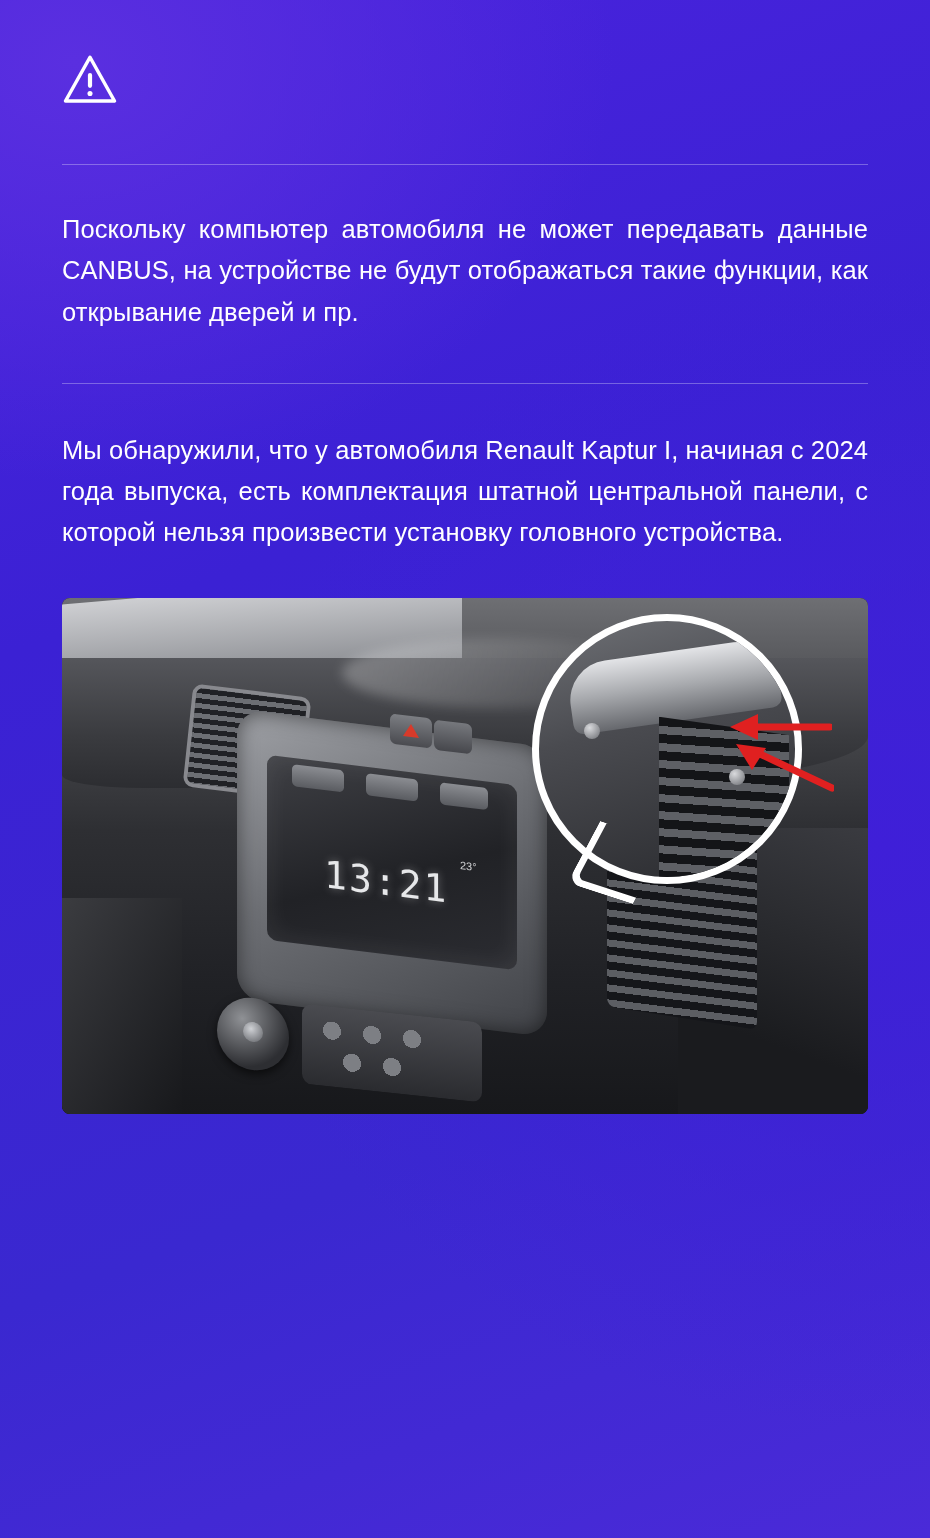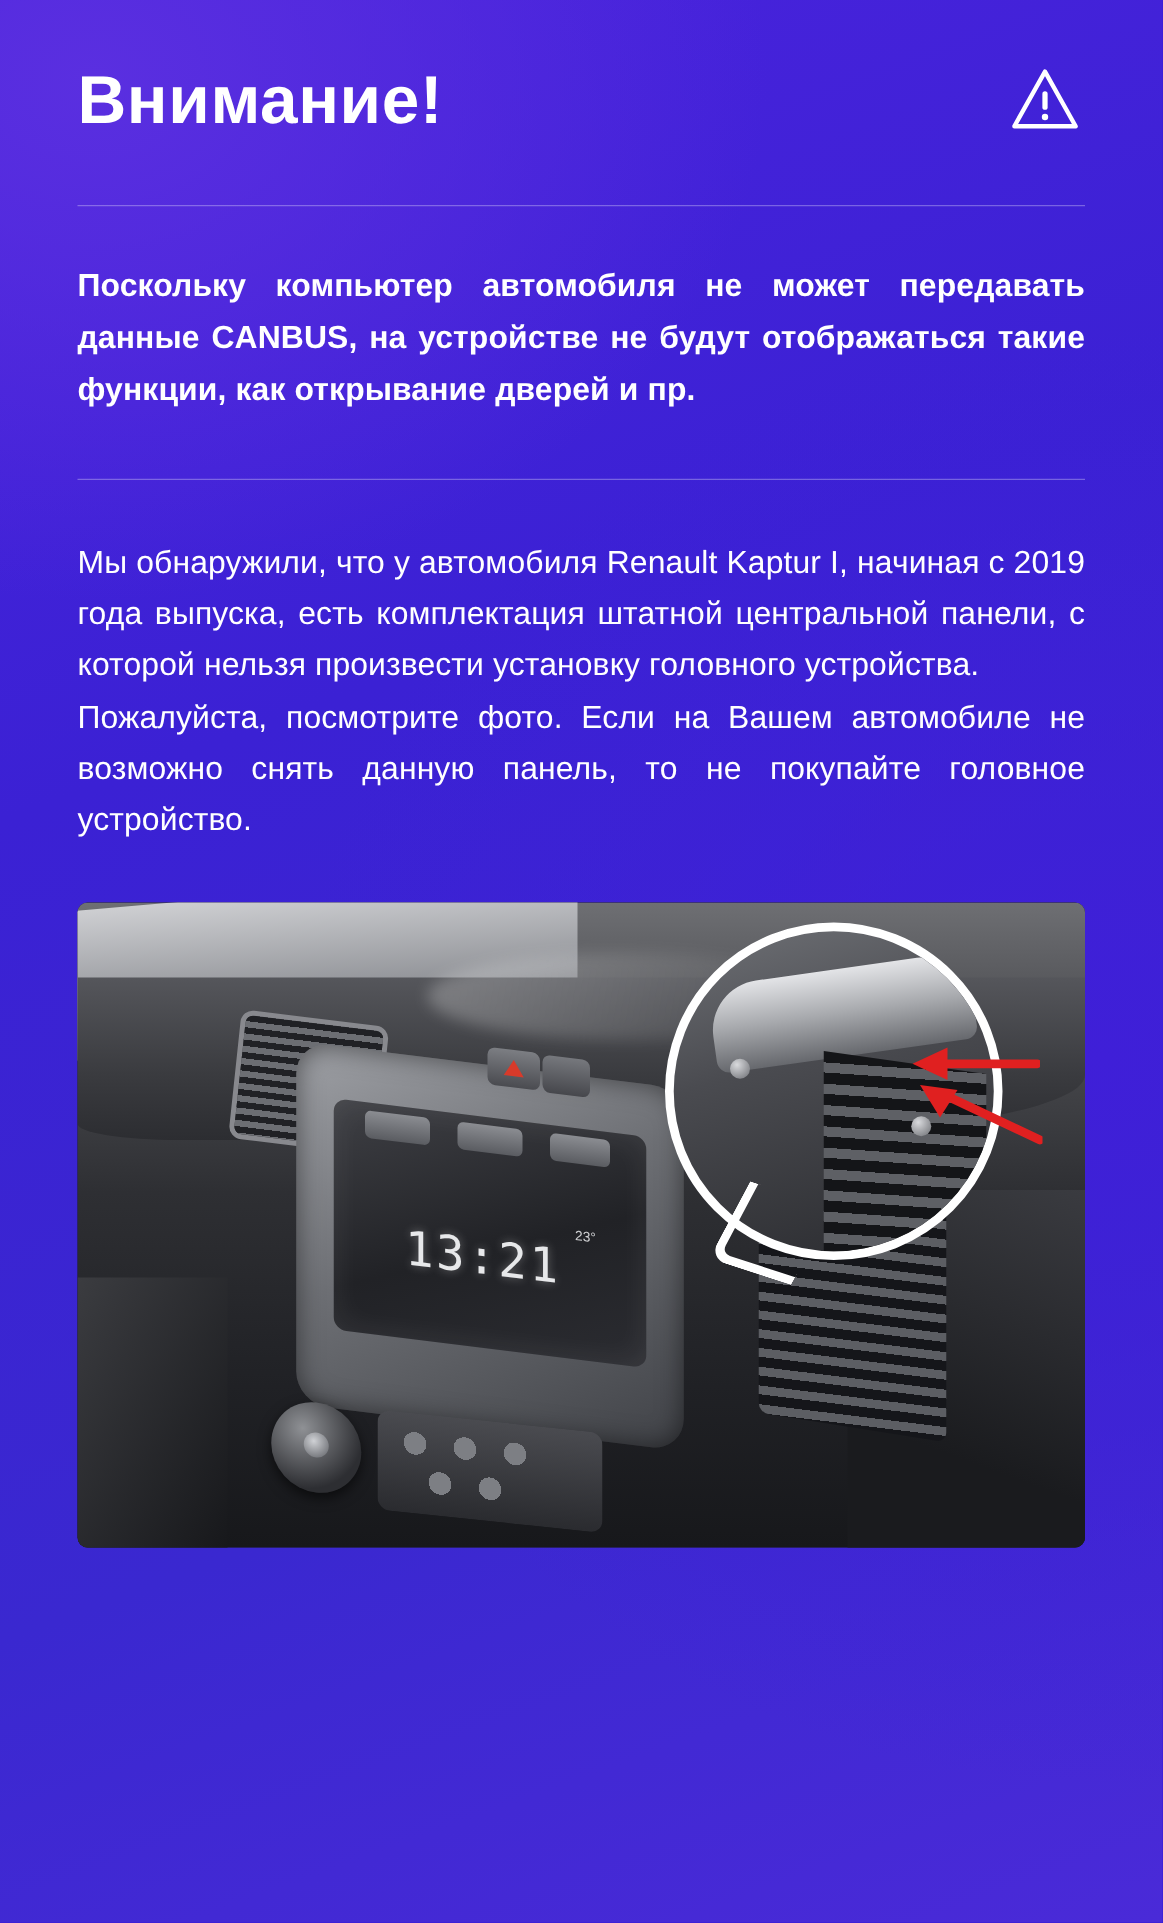--- a/index.html
+++ b/index.html
@@ -46,21 +46,21 @@
     margin-right: 4px;
     display: block;
   }
   .divider {
     height: 1px;
     background: rgba(255,255,255,0.30);
     width: 100%;
   }
   .divider.top { margin-top: 56px; }
   .divider.mid { margin-top: 50px; }
-  .para-block { padding-top: 44px; font-weight: bold; }
+  .para-block { padding-top: 44px; }
   .para {
     color: #ffffff;
     font-size: 25.5px;
     line-height: 1.62;
     margin: 0;
     text-align: justify;
     letter-spacing: 0.1px;
   }
   .para + .para { margin-top: 0px; }
   .block-2 { padding-top: 46px; }
@@ -230,41 +230,39 @@
   }
   .arrow { position: absolute; }
   .arrow svg { display: block; }
 </style>
 </head>
 <body>
 
 <div class="page">
 
   <div class="header">
-    <h1 class="title">Внимание!</h1>
     <span>
       <svg class="warn-icon" viewBox="0 0 64 64" aria-hidden="true">
         <path d="M32 6 L60 56 H4 Z" fill="none" stroke="#ffffff" stroke-width="4" stroke-linejoin="round"></path>
         <rect x="29.6" y="24" width="4.8" height="17" rx="2.4" fill="#ffffff"></rect>
         <circle cx="32" cy="47.5" r="2.9" fill="#ffffff"></circle>
       </svg>
     </span>
   </div>
 
   <div class="divider top"></div>
 
   <div class="para-block">
     <p class="para">Поскольку компьютер автомобиля не может передавать данные CANBUS, на устройстве не будут отображаться такие функции, как открывание дверей и пр.</p>
   </div>
 
   <div class="divider mid"></div>
 
   <div class="block-2">
-    <p class="para">Мы обнаружили, что у автомобиля Renault Kaptur I, начиная с 2019 года выпуска, есть комплектация штатной центральной панели, с которой нельзя произвести установку головного устройства.</p>
-    <p class="para">Пожалуйста, посмотрите  фото. Если на Вашем  автомобиле не возможно снять данную панель, то не покупайте головное устройство.</p>
+    <p class="para">Мы обнаружили, что у автомобиля Renault Kaptur I, начиная с 2024 года выпуска, есть комплектация штатной центральной панели, с которой нельзя произвести установку головного устройства.</p>
   </div>
 
   <div class="photo-wrap">
     <div class="photo">
       <div class="ph-bg"></div>
       <div class="ph-windshield"></div>
       <div class="ph-dash-top"></div>
       <div class="ph-dash-shine"></div>
       <div class="ph-door-panel"></div>
       <div class="ph-right-dark"></div>

